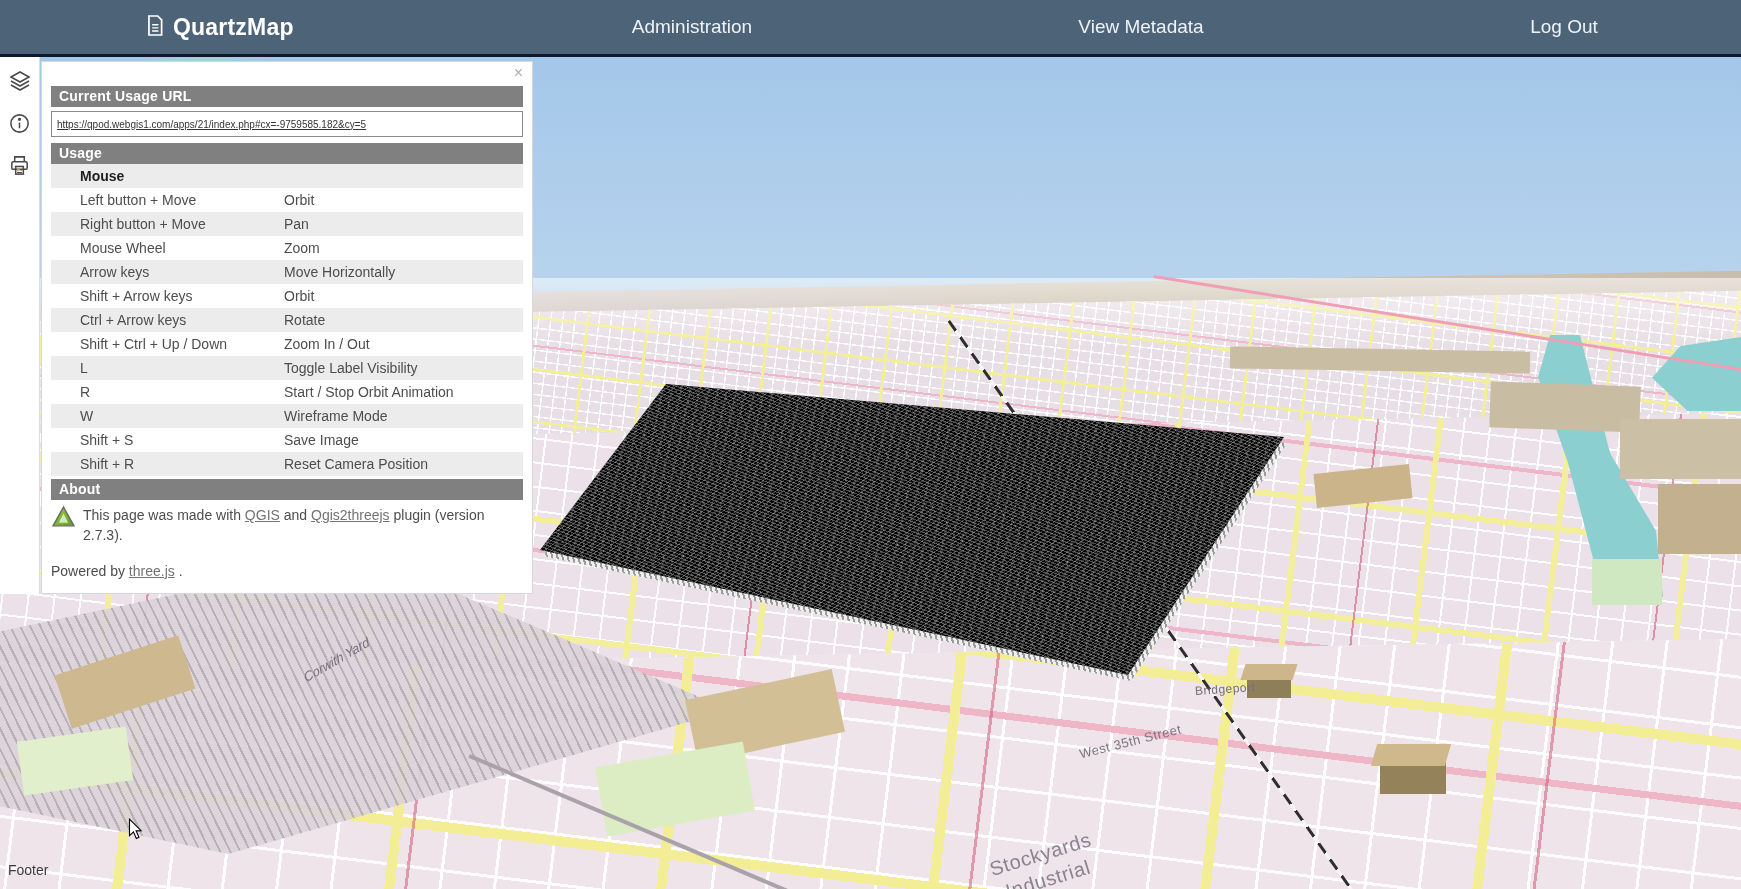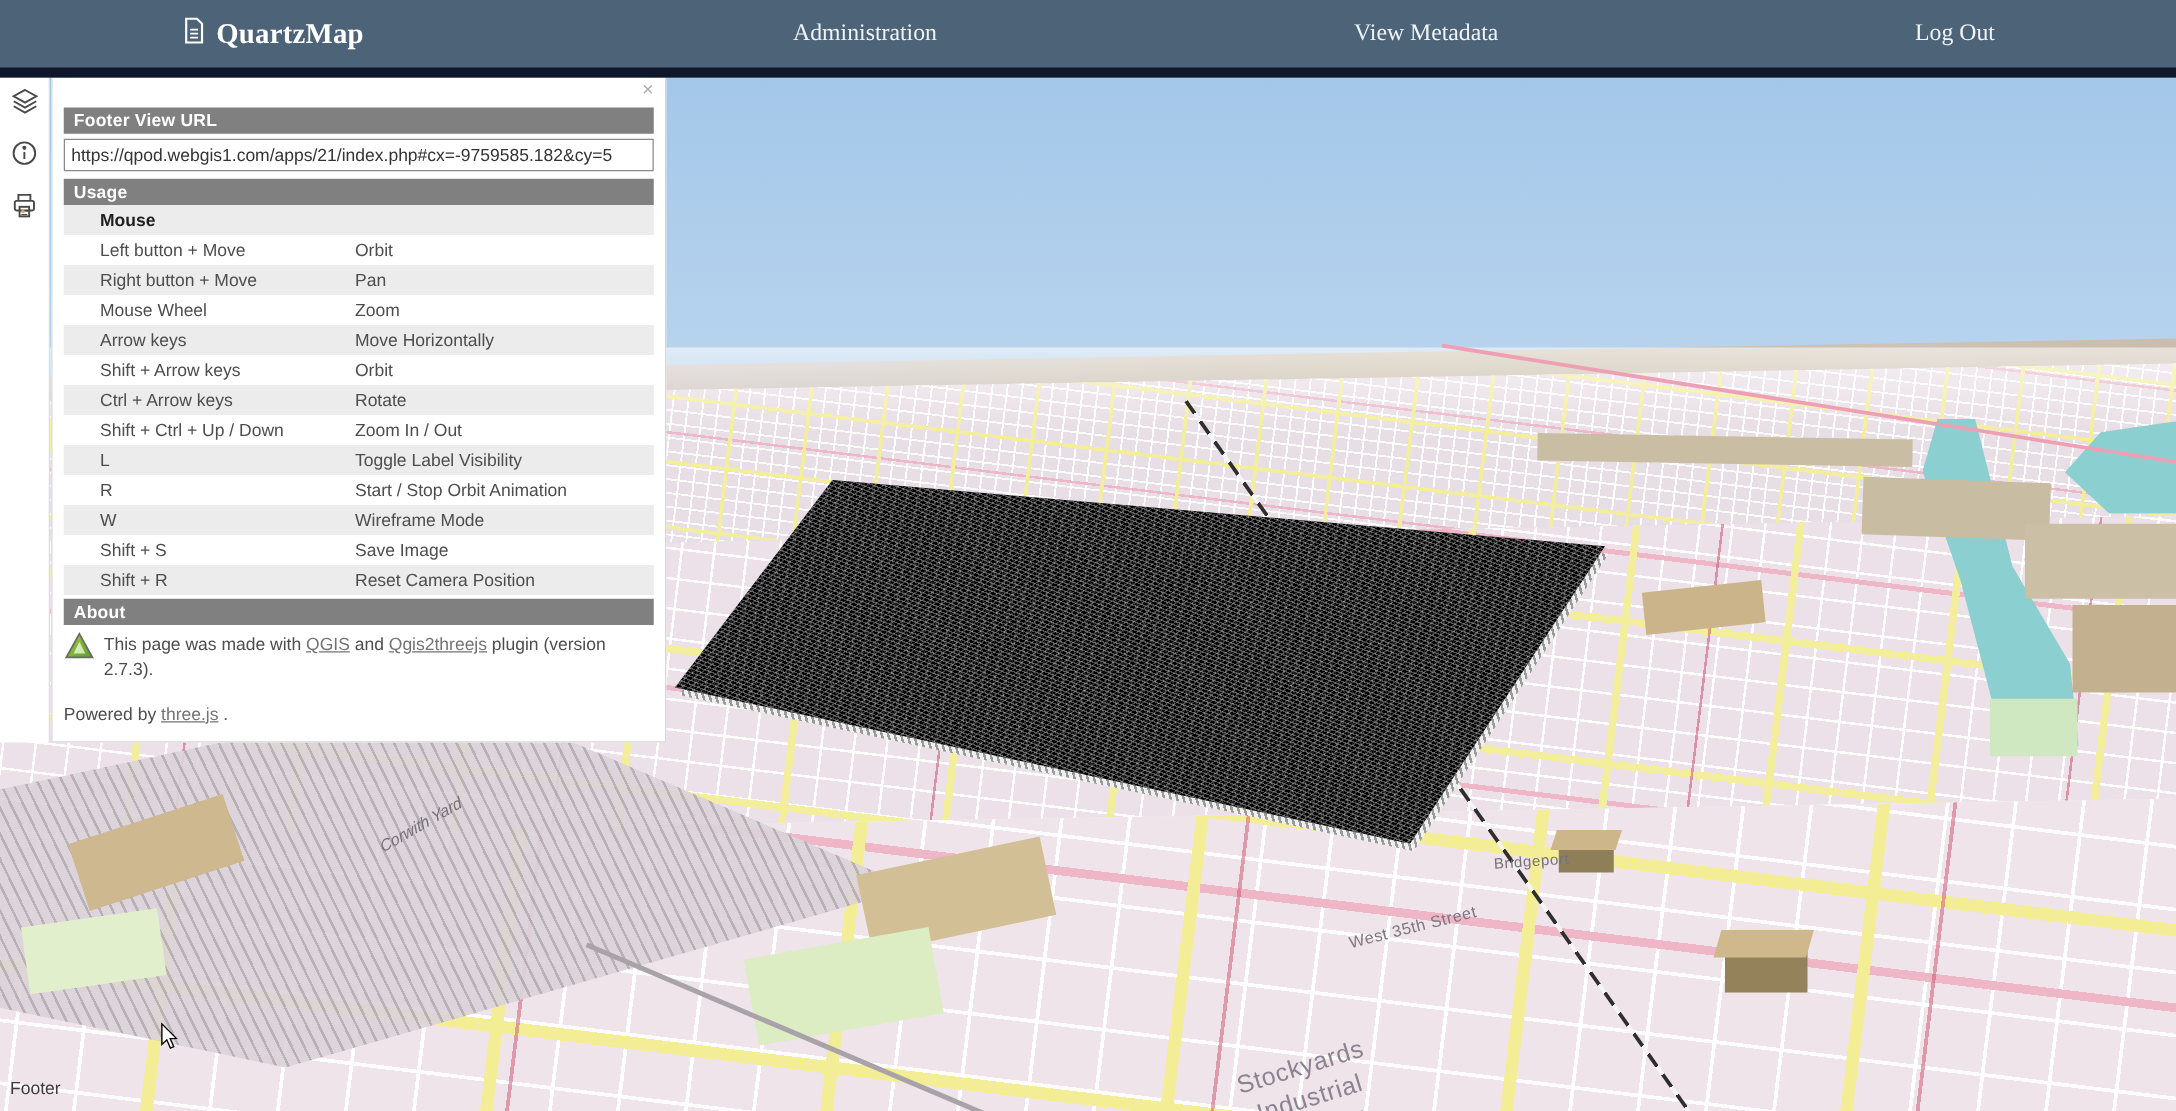--- a/index.html
+++ b/index.html
@@ -4,22 +4,22 @@
 <style>
   html,body{margin:0;padding:0;}
   body{
     width:1741px;height:889px;overflow:hidden;position:relative;
     font-family:"Liberation Sans","DejaVu Sans",sans-serif;
     background:#ffffff;
   }
   
   .app-header{
     position:absolute;left:0;top:0;width:100%;height:54px;
-    background:#4d6378;border-bottom:8px solid #0f172a;
-    z-index:40;color:#fff;font-family:Liberation Serif, serif;
+    background:#4d6378;border-bottom:3px solid #0f172a;
+    z-index:40;color:#fff;
   }
   .app-logo{
     position:absolute;left:145px;top:0;height:54px;display:flex;align-items:center;gap:9px;cursor:pointer;
   }
   .app-logo .title{font-size:23px;font-weight:bold;letter-spacing:.2px;}
   .nav-item{
     position:absolute;top:0;height:54px;display:flex;align-items:center;
     transform:translateX(-50%);font-size:19px;font-weight:300;color:#eef3f8;cursor:pointer;white-space:nowrap;
   }
   .nav-admin{left:692px;} .nav-meta{left:1141px;} .nav-logout{left:1564px;}
@@ -129,21 +129,21 @@
   .panel .close{
     position:absolute;top:3px;right:9px;font-size:16px;color:#adadad;cursor:pointer;line-height:1;
   }
   .bar{
     height:21px;line-height:21px;background:#808080;color:#fff;
     font-size:14px;font-weight:600;padding-left:8px;letter-spacing:.2px;
   }
   .url-input{
     display:block;width:100%;box-sizing:border-box;height:26px;margin:4px 0 6px 0;
     border:1px solid #8a8a8a;font-family:"Liberation Sans","DejaVu Sans",sans-serif;
-    font-size:14px;color:#333;padding:0 5px;
+    font-size:10px;color:#333;padding:0 5px;text-decoration:underline;
   }
   .usage-table{margin-bottom:3px;}
   .trow{display:flex;height:24px;align-items:center;font-size:14px;color:#4d4d4d;}
   .trow:nth-child(odd){background:#ececec;}
   .trow .k{width:212px;padding-left:8px;box-sizing:border-box;margin-left:21px;}
   .trow .v{flex:1;}
   .trow.group{font-weight:bold;color:#1f1f1f;}
   .about-row{display:flex;gap:7px;margin-top:5px;align-items:flex-start;}
   .about-row p{margin:0;line-height:1.45;flex:1;}
   .powered{margin-top:16px;line-height:1.4;}
@@ -249,21 +249,21 @@
         <rect x="9.5" y="15.5" width="2.5" height="2.5" fill="#e8a33d" stroke="none"></rect>
         <path d="M13 16.5 h2 M9.5 19.5 h5" stroke-width="1.2"></path>
       </svg>
     </span>
   </div>
 </div>
 
 <div class="panel">
   <span class="close">×</span>
 
-  <div class="bar">Footer View URL</div>
+  <div class="bar">Current Usage URL</div>
   <input class="url-input" type="text" value="https://qpod.webgis1.com/apps/21/index.php#cx=-9759585.182&amp;cy=5" style="">
 
   <div class="bar">Usage</div>
   <div class="usage-table">
     <div class="trow group">
         <span class="k">Mouse</span>
         <span class="v"></span>
       </div>
     <div class="trow">
         <span class="k">Left button + Move</span>

